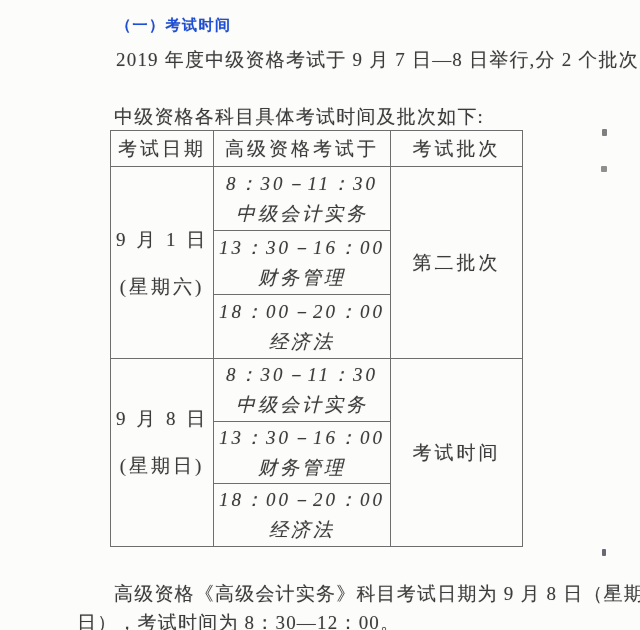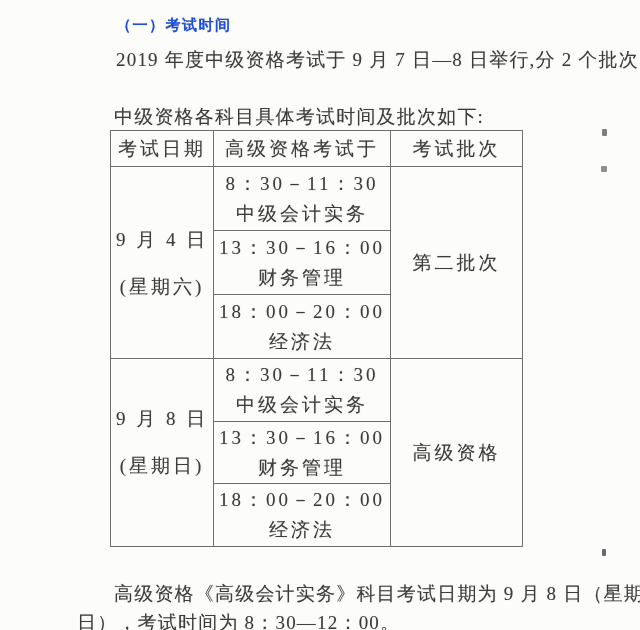--- a/index.html
+++ b/index.html
@@ -52,21 +52,21 @@
   }
   .col-date  { width: 103px; }
   .col-time  { width: 177px; }
   .col-batch { width: 132px; }
   tr.header-row { height: 36px; }
   tr.session-row-a { height: 64px; }
   tr.session-row-b { height: 63px; }
   tr.session-row-c { height: 62px; }
   td.date-cell div { line-height: 47px; }
   td.date-cell.shift-up { padding-bottom: 22px; }
-  td.session-cell div { line-height: 30px; }
+  td.session-cell div { line-height: 30px; font-style: italic; }
   .speck { position: absolute; }
   #spk1 { left: 602px; top: 129px; width: 5px; height: 7px; background: #4a4a4a; opacity: .7; border-radius: 1px; }
   #spk2 { left: 601px; top: 166px; width: 6px; height: 6px; background: #555555; opacity: .65; border-radius: 1px; }
   #spk3 { left: 602px; top: 549px; width: 4px; height: 7px; background: #434355; opacity: .8; border-radius: 1px; }
   #spk4 { left: 609px; top: 588px; width: 4px; height: 6px; background: #666666; opacity: .7; border-radius: 50% 50% 50% 0; }
 </style>
 </head>
 <body>
 
 <div class="page">
@@ -85,21 +85,21 @@
     <thead>
       <tr class="header-row">
         <th>考试日期</th>
         <th>高级资格考试于</th>
         <th>考试批次</th>
       </tr>
     </thead>
     <tbody>
       <tr class="session-row-a">
         <td class="date-cell" rowspan="3">
-          <div>9 月 4 日</div>
+          <div>9 月 1 日</div>
           <div>(星期六)</div>
         </td>
         <td class="session-cell">
           <div>8：30－11：30</div>
           <div>中级会计实务</div>
         </td>
         <td class="batch-cell" rowspan="3">第二批次</td>
       </tr>
       <tr class="session-row-a">
         <td class="session-cell">
@@ -115,21 +115,21 @@
       </tr>
       <tr class="session-row-b">
         <td class="date-cell shift-up" rowspan="3">
           <div>9 月 8 日</div>
           <div>(星期日)</div>
         </td>
         <td class="session-cell">
           <div>8：30－11：30</div>
           <div>中级会计实务</div>
         </td>
-        <td class="batch-cell" rowspan="3">高级资格</td>
+        <td class="batch-cell" rowspan="3">考试时间</td>
       </tr>
       <tr class="session-row-c">
         <td class="session-cell">
           <div>13：30－16：00</div>
           <div>财务管理</div>
         </td>
       </tr>
       <tr class="session-row-b">
         <td class="session-cell">
           <div>18：00－20：00</div>

